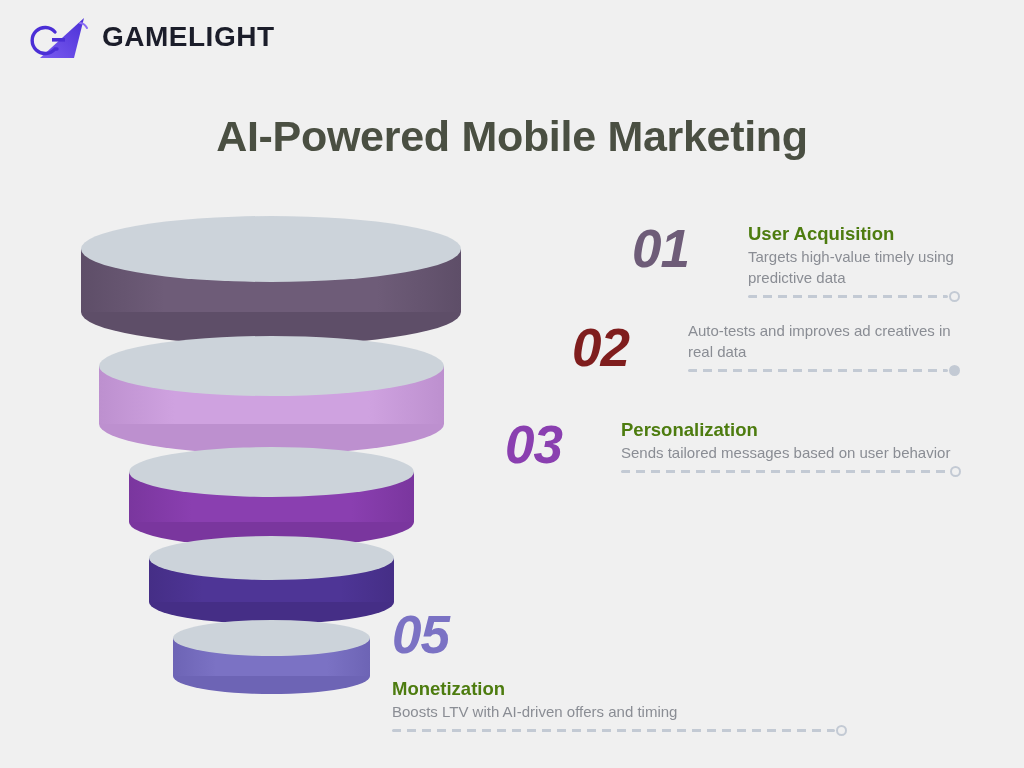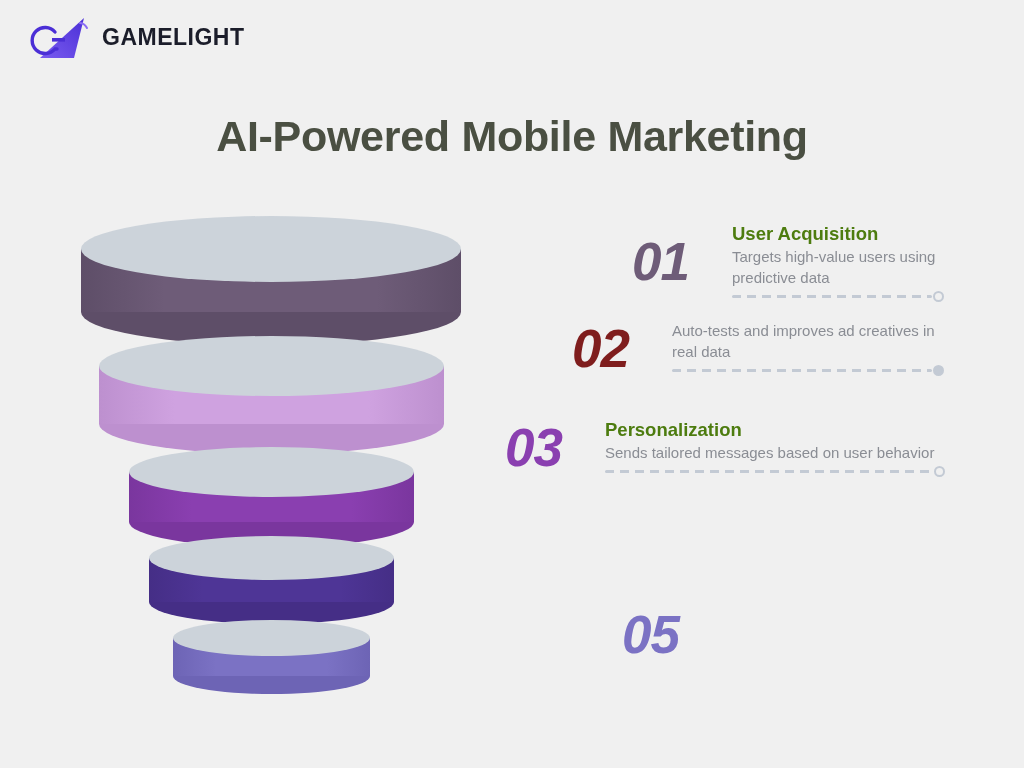--- a/index.html
+++ b/index.html
@@ -11,21 +11,21 @@
     position:relative;
     overflow:hidden;
   }
 
   
   #logo { position:absolute; left:22px; top:14px; height:46px; display:flex; align-items:center; }
   #logo svg { display:block; }
   #logo .wordmark {
     font-family:"Liberation Sans", sans-serif;
     font-weight:bold;
-    font-size:23px;
+    font-size:28px;
     letter-spacing:0.5px;
     color:#1b1d2a;
     margin-left:-30px;
     line-height:1;
   }
 
   
   #page-title {
     position:absolute; top:88px; left:0; width:1024px;
     text-align:center;
@@ -43,21 +43,21 @@
   .disc .body { position:absolute; left:0; width:100%; }
   .disc .top, .disc .bottom {
     position:absolute; left:0; width:100%;
     border-radius:50%;
   }
   .disc .top { background:#ccd3da; z-index:3; }
   .disc .bottom { z-index:1; }
 
   
   #steps { position:absolute; left:0; top:0; width:1024px; height:768px; }
-  .step { position:absolute; display:flex; align-items:center; }
+  .step { position:absolute; display:flex; align-items:flex-start;gap:16px; }
   .step .num {
     font-style:italic;
     font-weight:bold;
     font-size:53px;
     line-height:1;
     letter-spacing:-1px;
     white-space:nowrap;
     flex:0 0 auto;
   }
   .step .txt { flex:1 1 auto; }
@@ -147,21 +147,21 @@
       <div class="body" style="top: 18px; height: 38px; background: linear-gradient(to right, rgb(109, 100, 181) 0%, rgb(123, 114, 196) 22%, rgb(123, 114, 196) 78%, rgb(109, 100, 181) 100%); z-index: 2;"></div>
       <div class="top" style="top: 0px; height: 36px; background: rgb(204, 211, 218);"></div>
     </div>
   </div>
 
 <div id="steps">
     <div class="step" style="left: 632px; top: 222px; width: 320px;">
       <div class="num" style="color: rgb(110, 92, 120); width: 100px;">01</div>
       <div class="txt">
         <div class="head">User Acquisition</div>
-        <div class="desc">Targets high-value users using predictive data</div>
+        <div class="desc">Targets high-value timely using predictive data</div>
         <div class="rule" style="width: 212px;">
           <div class="dash"></div>
           <div class="knob hollow"></div>
         </div>
       </div>
     </div>
     <div class="step" style="left: 572px; top: 321px; width: 380px;">
       <div class="num" style="color: #7f1d1d; width: 100px;">02</div>
       <div class="txt">
         <div class="desc">Auto-tests and improves ad creatives in real data</div>
@@ -177,14 +177,22 @@
         <div class="head">Personalization</div>
         <div class="desc">Sends tailored messages based on user behavior</div>
         <div class="rule" style="width: 340px;">
           <div class="dash"></div>
           <div class="knob hollow"></div>
         </div>
       </div>
     </div>
     <div class="step" style="left: 392px; top: 608px; width: 560px; flex-direction: column;">
       <div class="num" style="color: rgb(123, 114, 196); width: 100px;">05</div>
+      <div class="txt">
+        <div class="head">Monetization</div>
+        <div class="desc">Boosts LTV with AI-driven offers and timing</div>
+        <div class="rule" style="width: 455px;">
+          <div class="dash"></div>
+          <div class="knob hollow"></div>
+        </div>
+      </div>
     </div>
   </div>
 
 </body></html>

